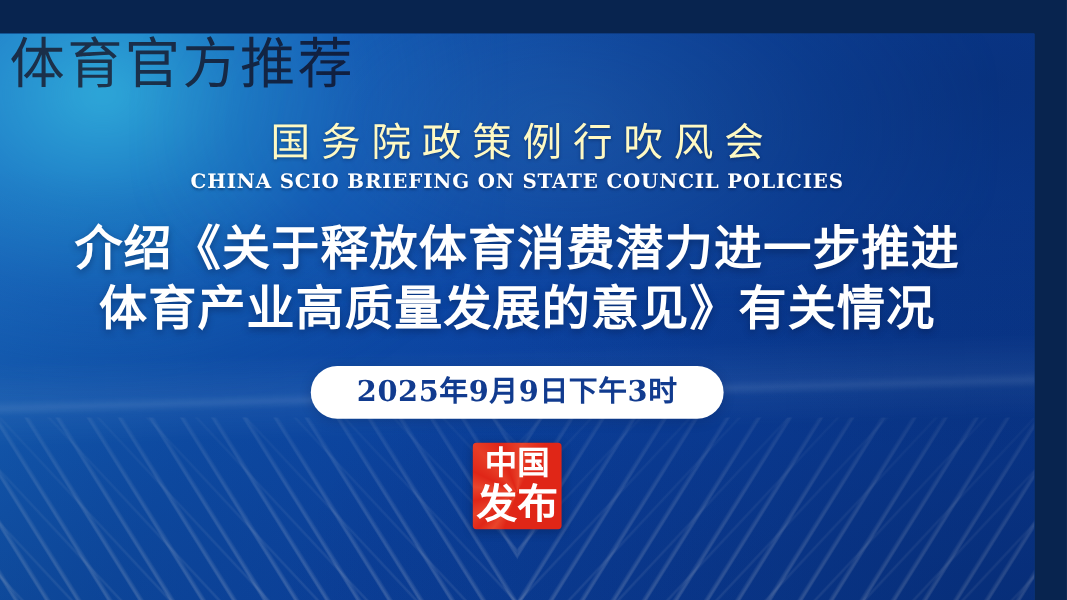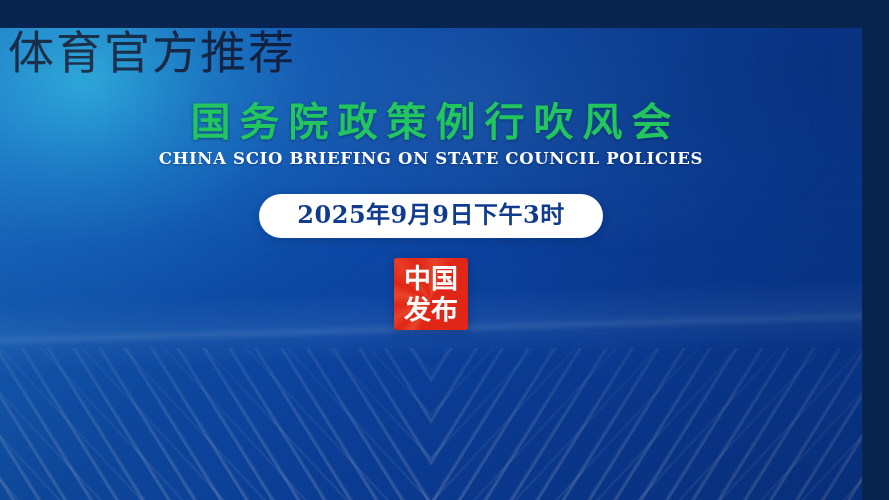--- a/index.html
+++ b/index.html
@@ -174,24 +174,24 @@
   .content {
     position: absolute;
     inset: 0;
     display: flex;
     flex-direction: column;
     align-items: center;
   }
 
   .header-cn {
     margin-top: 74px;
-    font-size: 40px;
-    line-height: 1;
-    font-weight: 700;
-    color: #22c55e;
+    font-size: 33px;
+    line-height: 1;
+    font-weight: 400;
+    color: #fef9c3;
     letter-spacing: 9px;
     text-indent: 9px;
     font-family: "DejaVu Serif", "Liberation Serif", serif;
     text-shadow: 0 1px 3px rgba(0,20,60,0.45);
     white-space: nowrap;
   }
 
   .header-en {
     margin-top: 9px;
     font-size: 16.5px;
@@ -273,21 +273,21 @@
   .logo-text {
     position: relative;
     z-index: 2;
     color: #ffffff;
     font-weight: 700;
     font-family: "DejaVu Sans", "Liberation Sans", sans-serif;
     letter-spacing: 0px;
     line-height: 1;
   }
   .logo-top    { font-size: 27px; margin-bottom: 4px; }
-  .logo-bottom { font-size: 27px; }
+  .logo-bottom { font-size: 34px; }
 </style>
 </head>
 <body>
 
 <div class="poster">
 
   <div class="bg-base"></div>
   <div class="bg-glow-tl"></div>
   <div class="bg-glow-top"></div>
   <div class="bg-band"></div>
@@ -296,20 +296,24 @@
   <div class="bg-vignette"></div>
 
   <div class="watermark">体育官方推荐</div>
 
   <div class="content">
 
     <div class="header-cn">国务院政策例行吹风会</div>
 
     <div class="header-en">CHINA SCIO BRIEFING ON STATE COUNCIL POLICIES</div>
 
+    <div class="headline">
+      <div class="headline-line">介绍《关于释放体育消费潜力进一步推进</div>
+      <div class="headline-line">体育产业高质量发展的意见》有关情况</div>
+    </div>
 
     <div class="date-pill">2025年9月9日下午3时</div>
 
     <div class="logo">
       <div class="logo-rays"></div>
       <div class="logo-text logo-top">中国</div>
       <div class="logo-text logo-bottom">发布</div>
     </div>
 
   </div>

